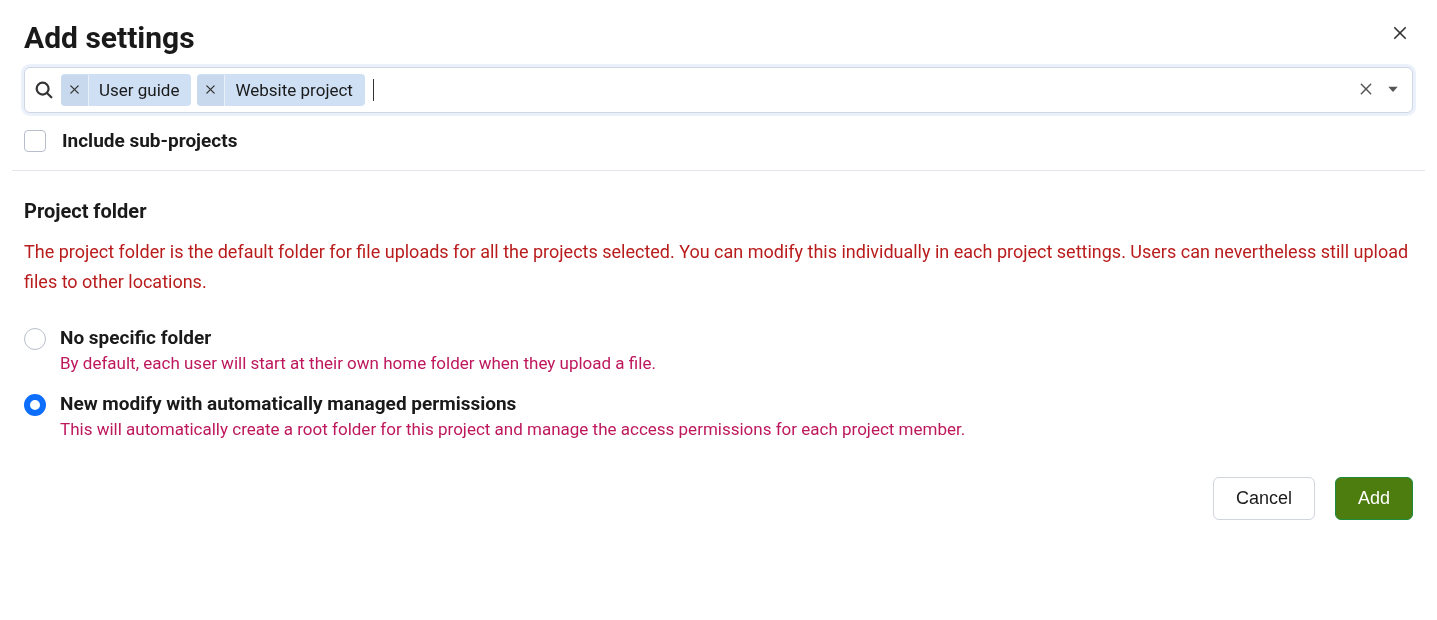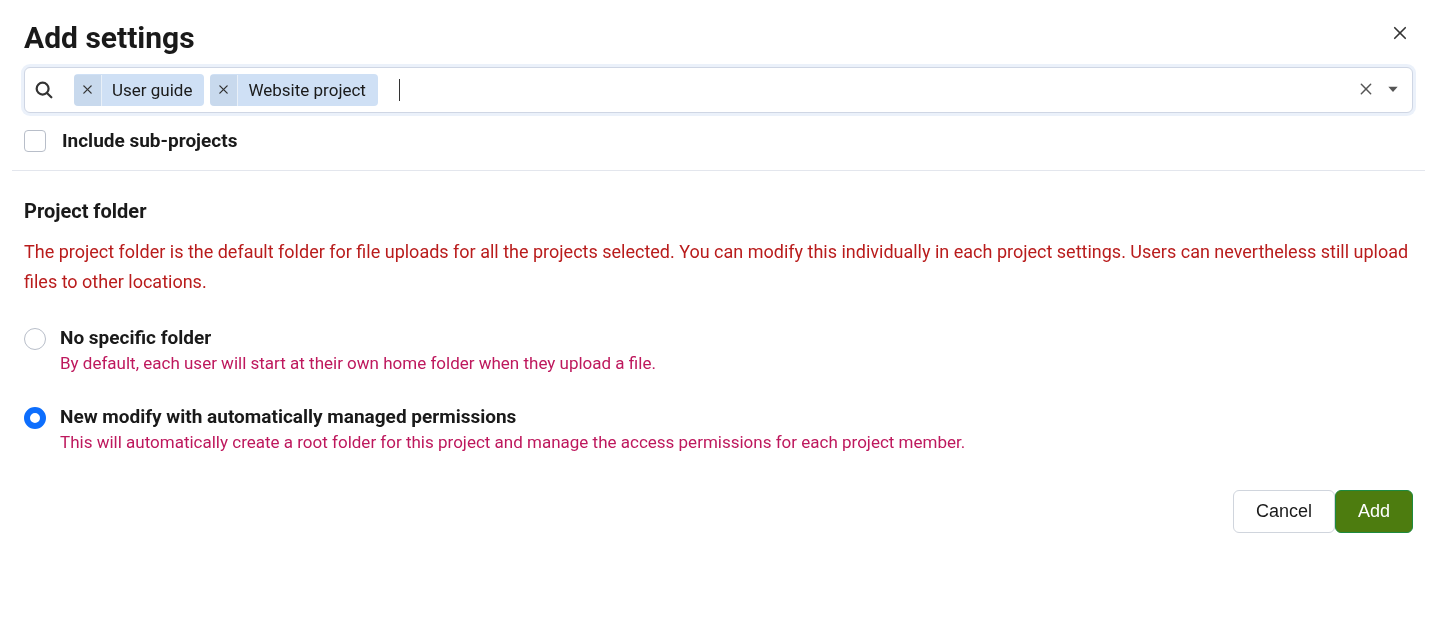--- a/index.html
+++ b/index.html
@@ -48,21 +48,21 @@
     }
     .search-container {
       margin: 0 24px;
       display: flex;
       align-items: center;
       border: 1px solid #cfd6e4;
       border-radius: 6px;
       box-shadow: 0 0 0 3px rgba(120, 160, 220, 0.15);
       background: #fff;
       padding: 6px 8px;
-      gap: 19px;
+      gap: 6px;
     }
     .search-icon {
       color: #333;
       display: flex;
       align-items: center;
     }
     .search-icon svg {
       width: 22px;
       height: 22px;
     }
@@ -169,21 +169,21 @@
     }
     .section-desc {
       font-size: 18px;
       color: #b91c1c;
       line-height: 1.65;
       margin-bottom: 30px;
     }
     .radio-group {
       display: flex;
       flex-direction: column;
-      gap: 32px;
+      gap: 19px;
     }
     .radio-option {
       display: flex;
       align-items: flex-start;
       gap: 14px;
     }
     .radio {
       width: 22px;
       height: 22px;
       border-radius: 50%;
@@ -210,21 +210,21 @@
       font-weight: 700;
       color: #1a1a1a;
     }
     .radio-desc {
       font-size: 17px;
       color: #be185d;
     }
     .footer {
       display: flex;
       justify-content: flex-end;
-      gap: 0;
+      gap: 20px;
       padding: 38px 24px 24px 24px;
     }
     .btn {
       padding: 10px 22px;
       font-size: 18px;
       border-radius: 6px;
       cursor: pointer;
       border: 1px solid transparent;
     }
     .btn-cancel {

